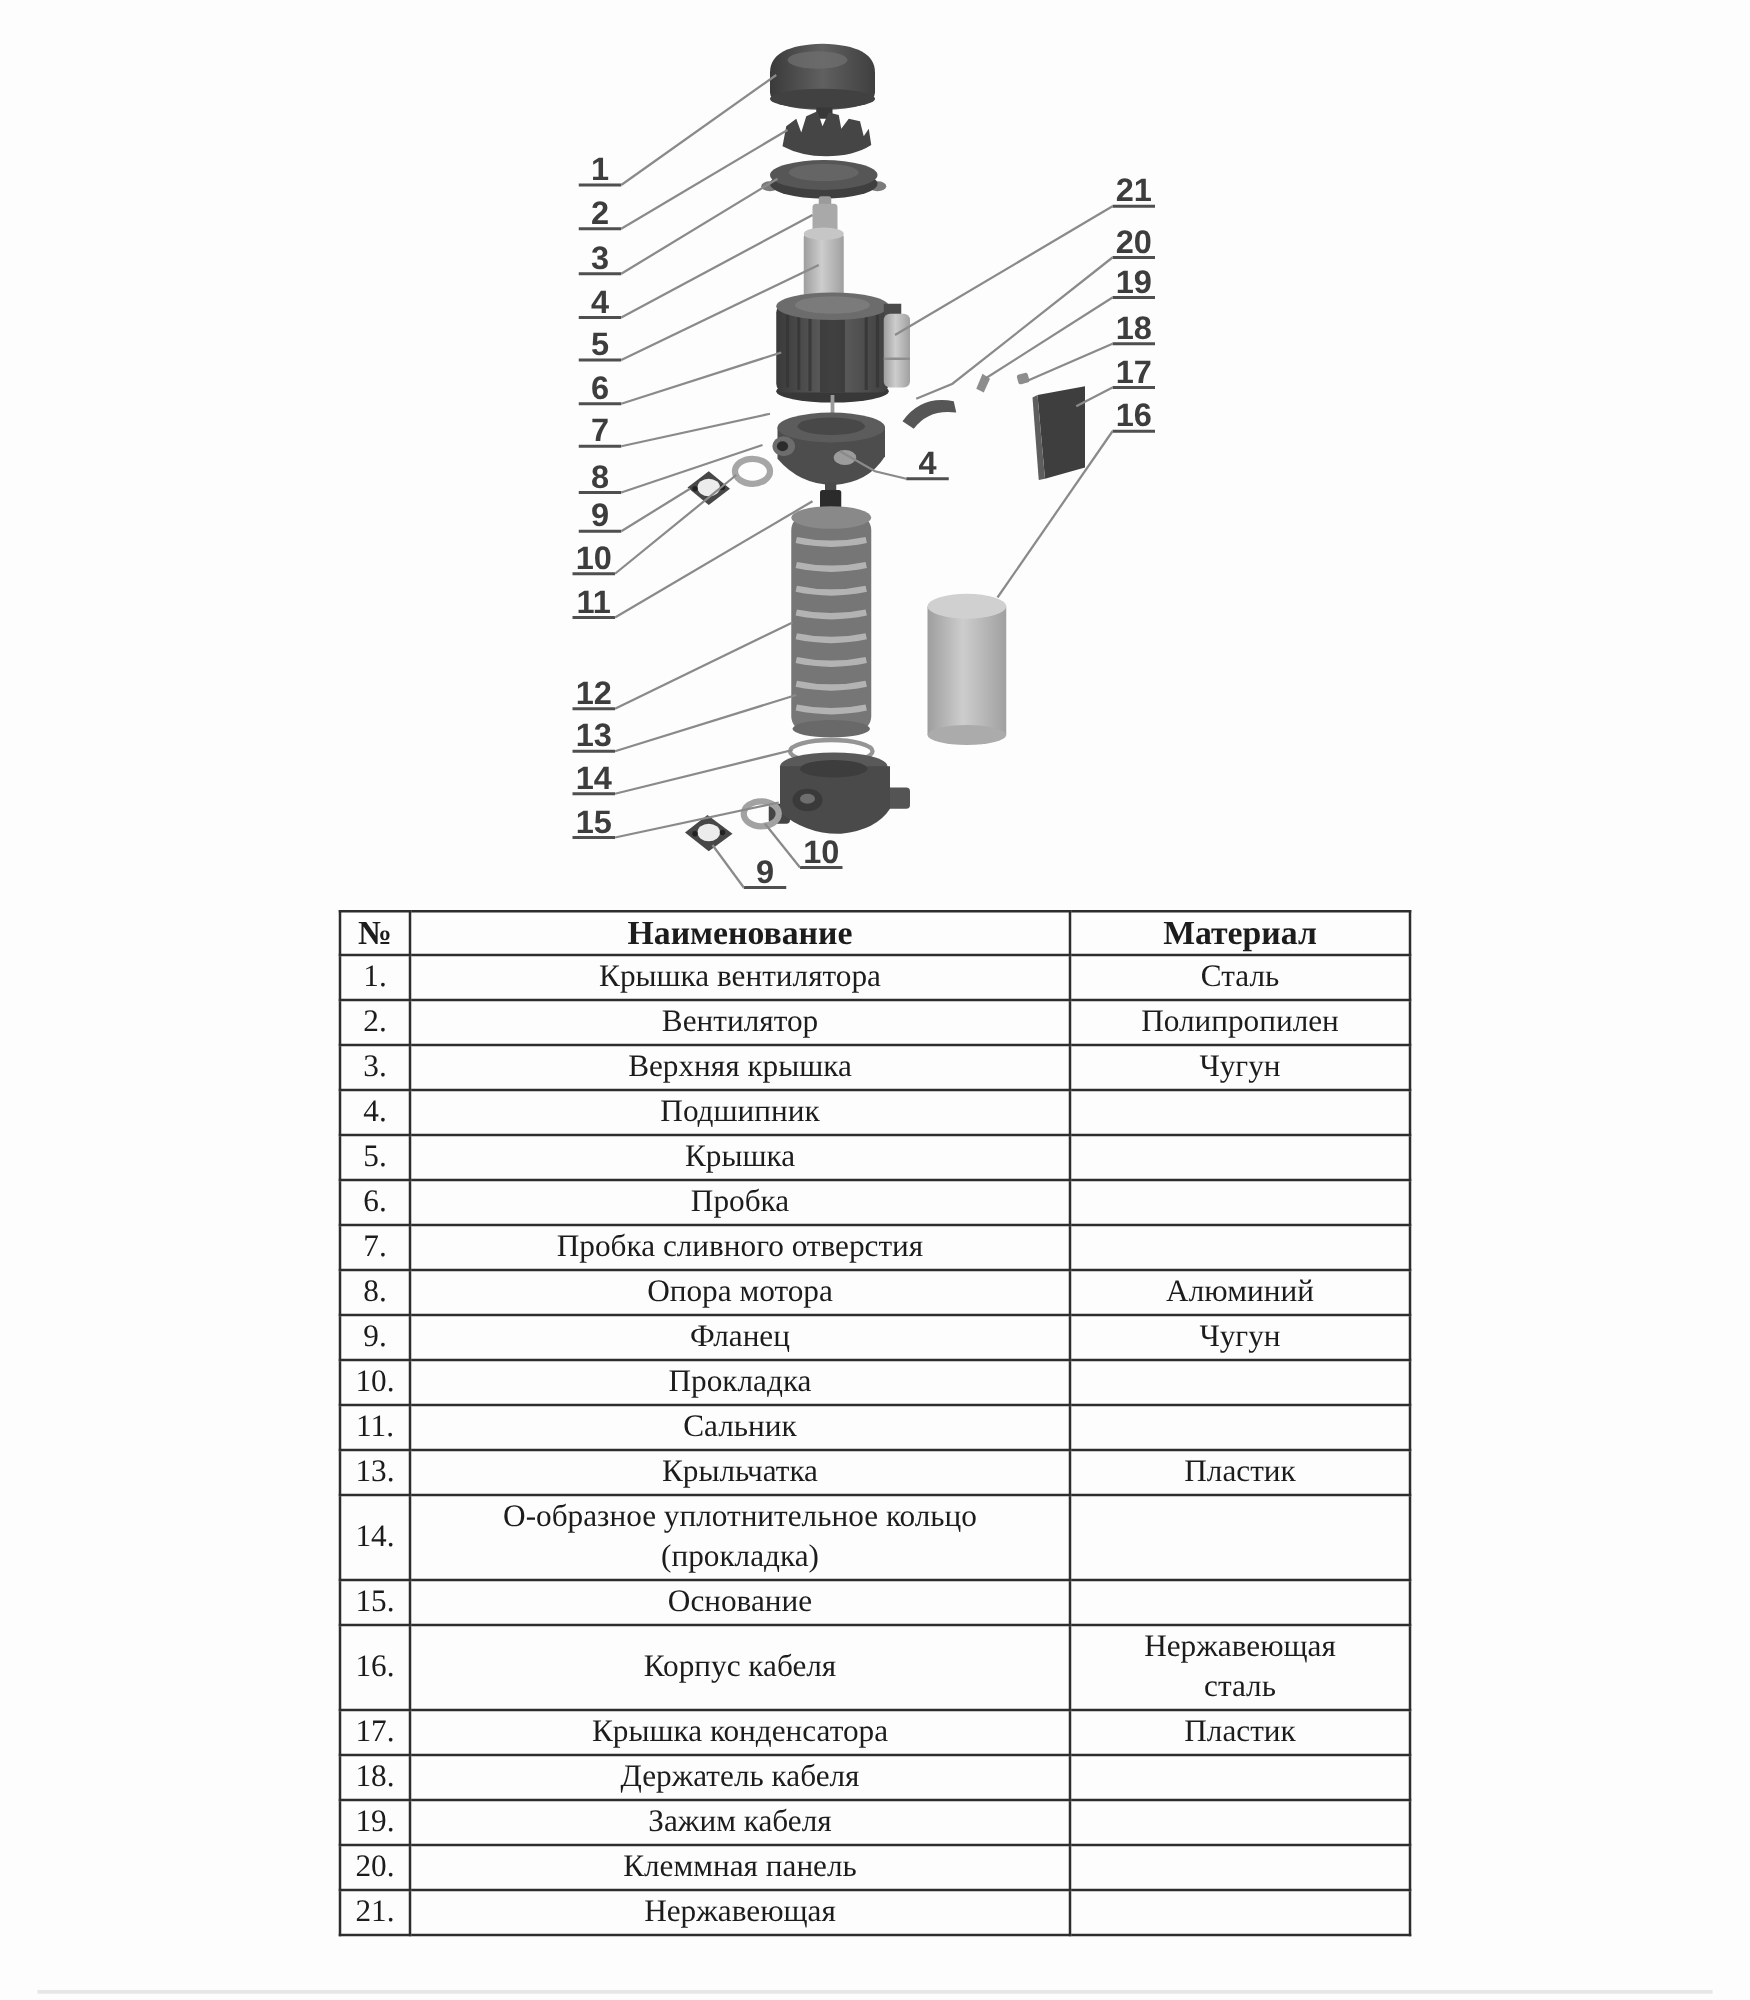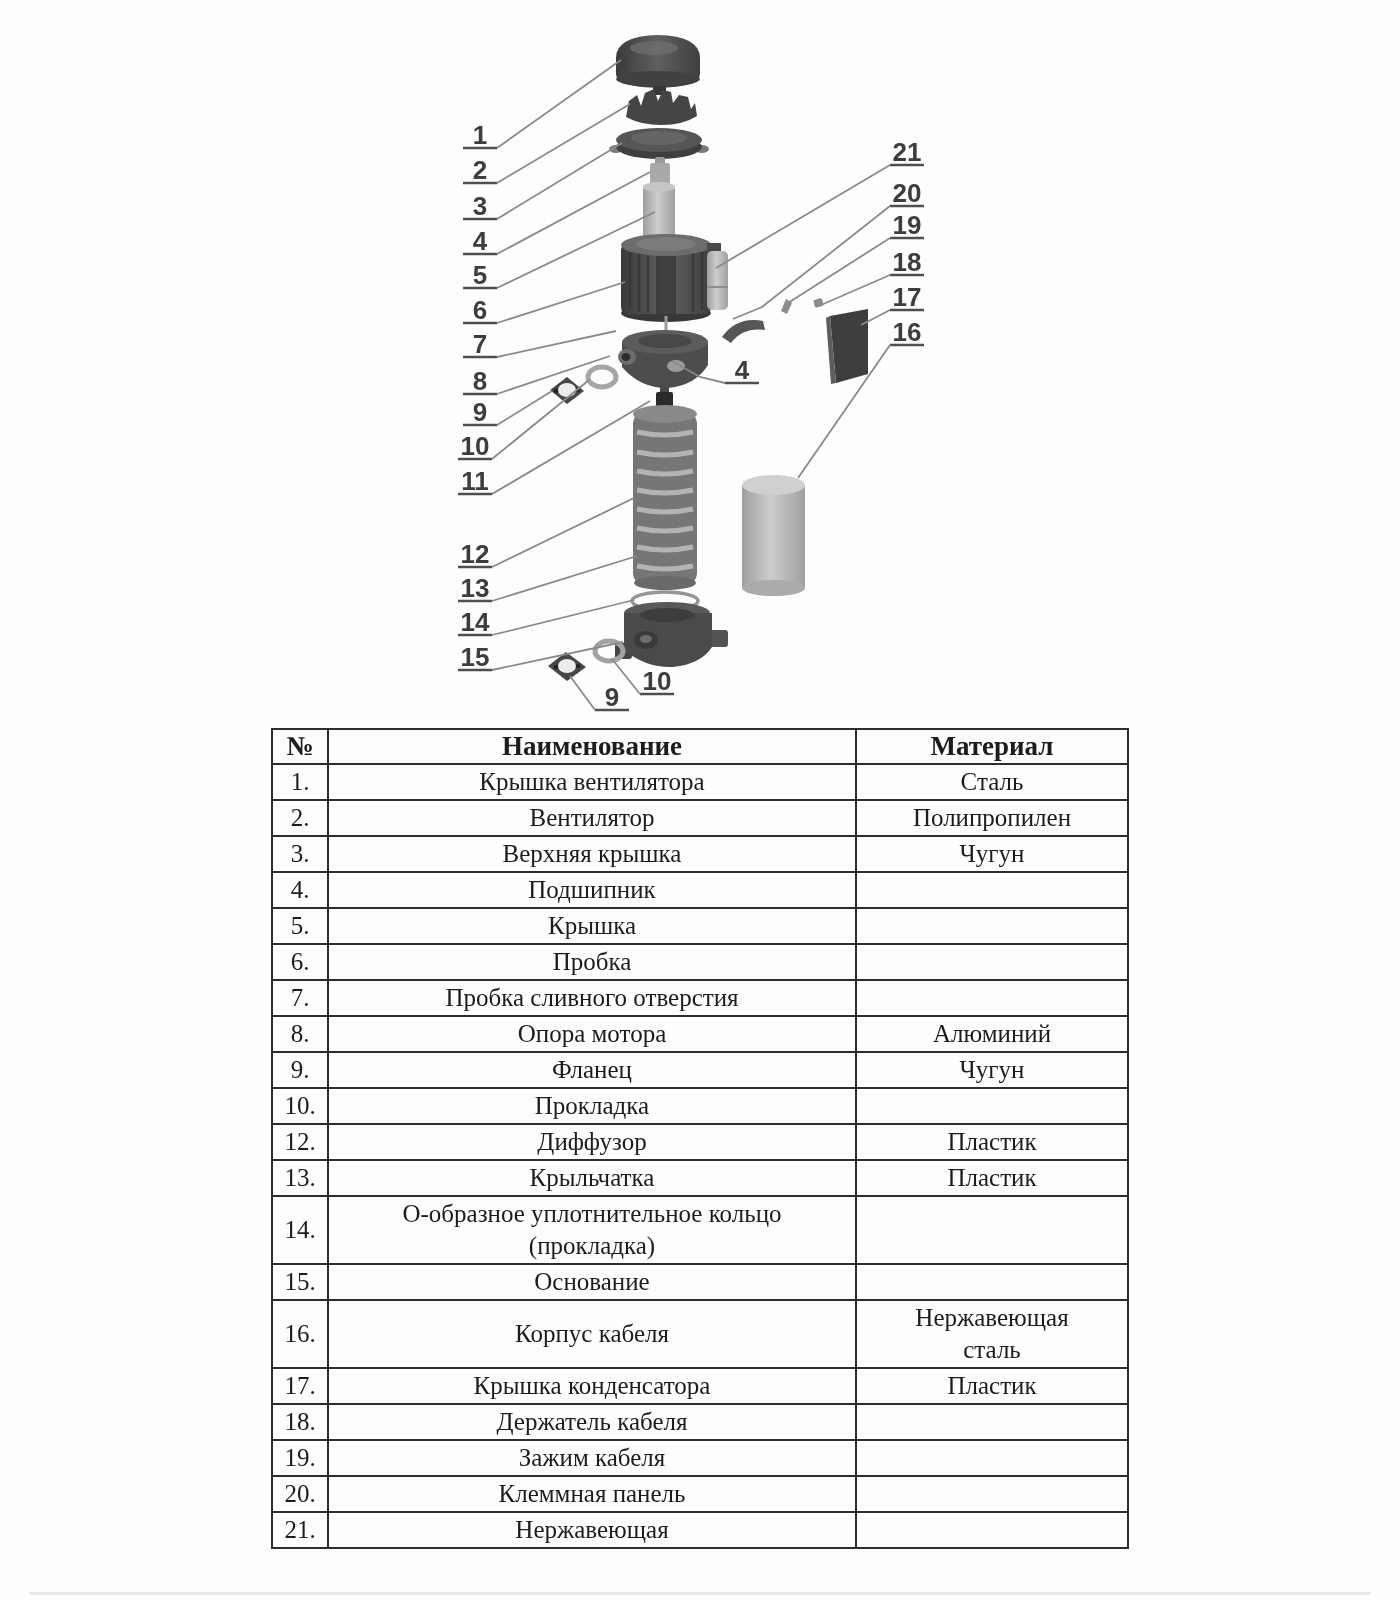--- a/index.html
+++ b/index.html
@@ -353,23 +353,23 @@
         <td class="col-num">9.</td>
         <td class="col-name">Фланец</td>
         <td class="col-material">Чугун</td>
       </tr>
       <tr>
         <td class="col-num">10.</td>
         <td class="col-name">Прокладка</td>
         <td class="col-material"></td>
       </tr>
       <tr>
-        <td class="col-num">12.</td>
-        <td class="col-name">Диффузор</td>
-        <td class="col-material">Пластик</td>
+        <td class="col-num">11.</td>
+        <td class="col-name">Сальник</td>
+        <td class="col-material"></td>
       </tr>
       <tr>
         <td class="col-num">13.</td>
         <td class="col-name">Крыльчатка</td>
         <td class="col-material">Пластик</td>
       </tr>
       <tr>
         <td class="col-num">14.</td>
         <td class="col-name">О-образное уплотнительное кольцо
 (прокладка)</td>

